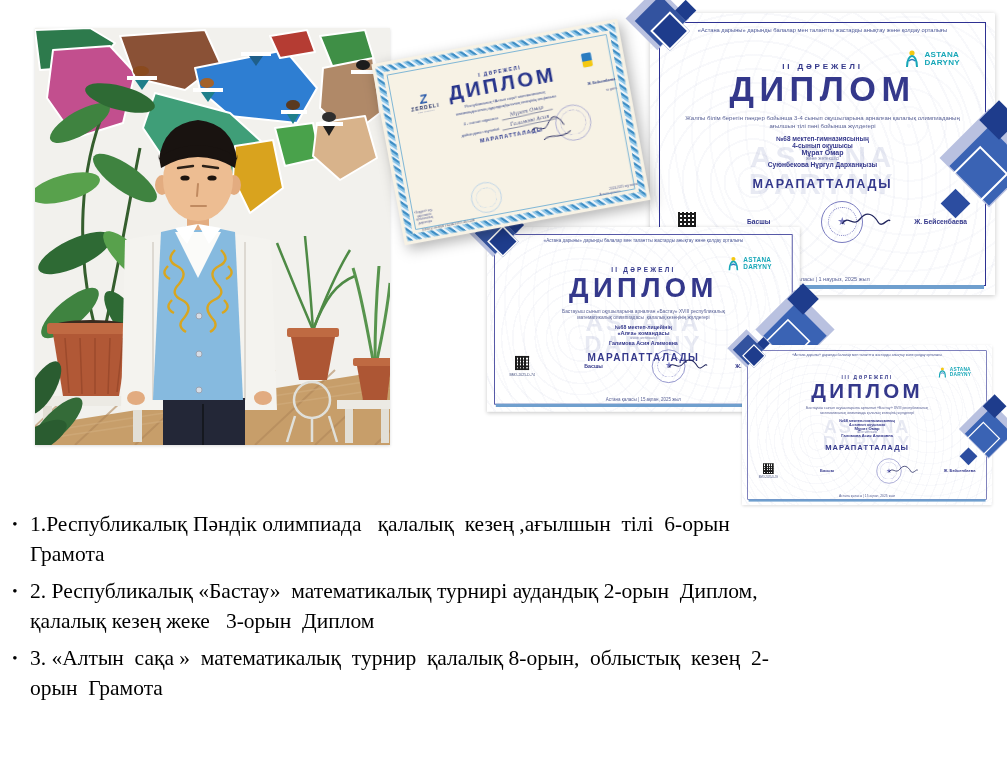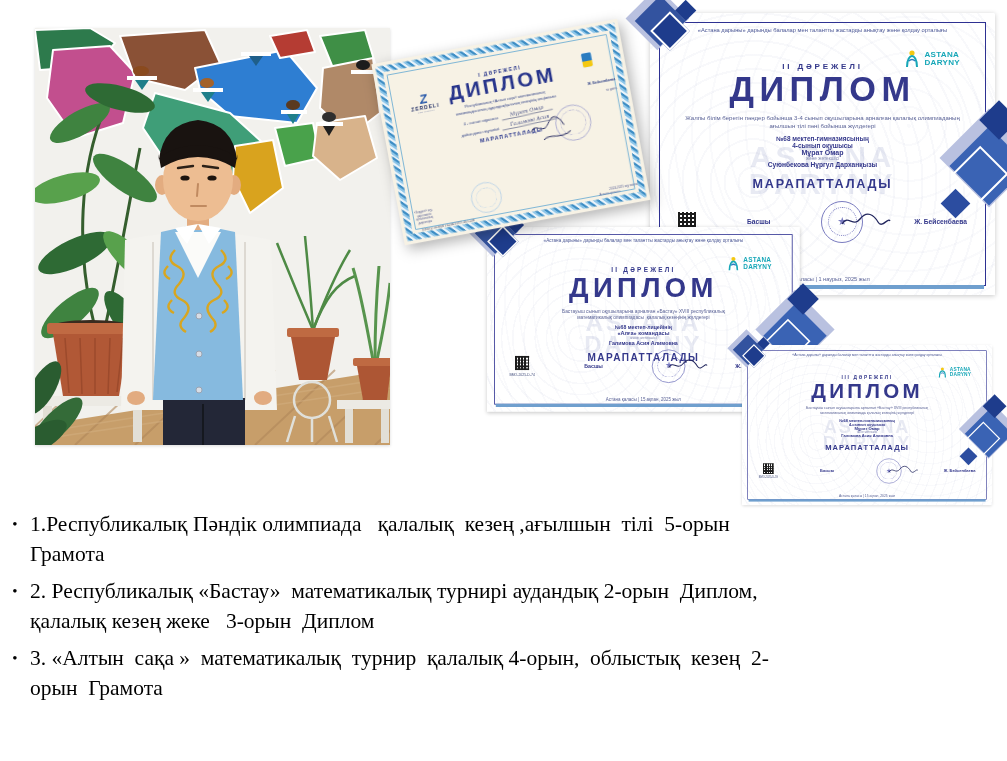--- a/index.html
+++ b/index.html
@@ -484,29 +484,29 @@
       <div class="zcity">Астана қаласы</div>
       <div class="zyear">2024-2025 оқу жылы</div>
       <div class="zreg">Тіркеу нөмірі ПДЖ1955-ВП-ДИ</div>
     </div>
   </div>
 
   <div class="textblock">
     <div class="bullets">
       <div class="bullet-item">
         <span class="bullet-marker">•</span>
-        <span class="bullet-text">1.Республикалық Пәндік олимпиада   қалалық  кезең ,ағылшын  тілі  5-орын
+        <span class="bullet-text">1.Республикалық Пәндік олимпиада   қалалық  кезең ,ағылшын  тілі  6-орын
 Грамота</span>
       </div>
       <div class="bullet-item">
         <span class="bullet-marker">•</span>
         <span class="bullet-text">2. Республикалық «Бастау»  математикалық турнирі аудандық 2-орын  Диплом,
 қалалық кезең жеке   3-орын  Диплом</span>
       </div>
       <div class="bullet-item">
         <span class="bullet-marker">•</span>
-        <span class="bullet-text">3. «Алтын  сақа »  математикалық  турнир  қалалық 4-орын,  облыстық  кезең  2-
+        <span class="bullet-text">3. «Алтын  сақа »  математикалық  турнир  қалалық 8-орын,  облыстық  кезең  2-
 орын  Грамота</span>
       </div>
     </div>
   </div>
 
 </div>
 
 </body></html>

